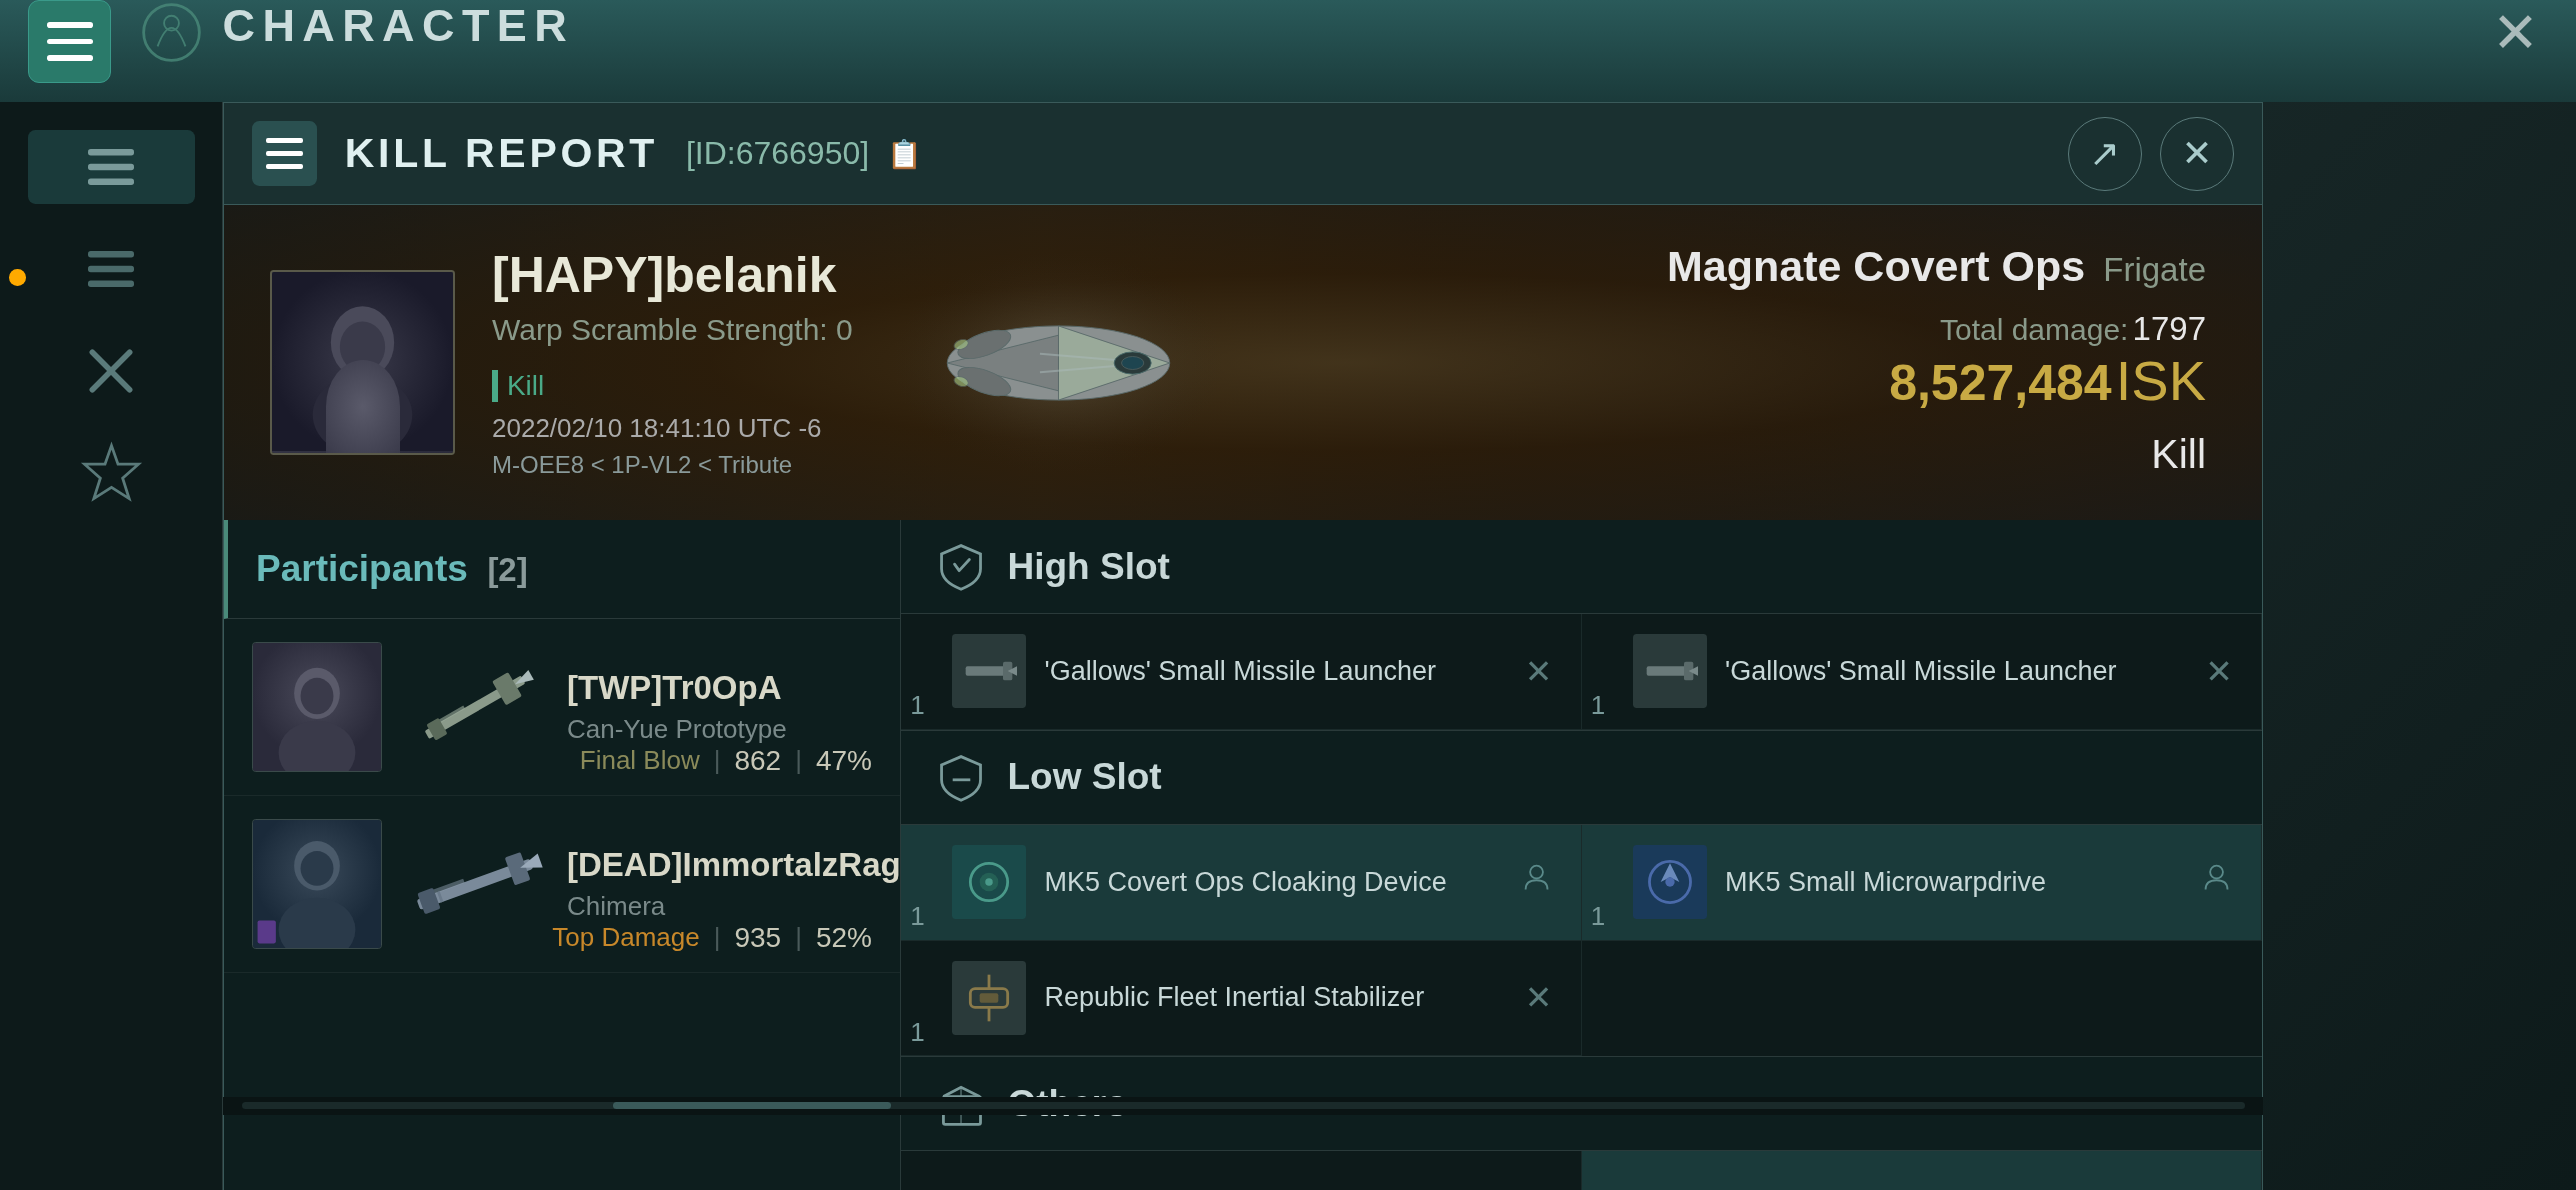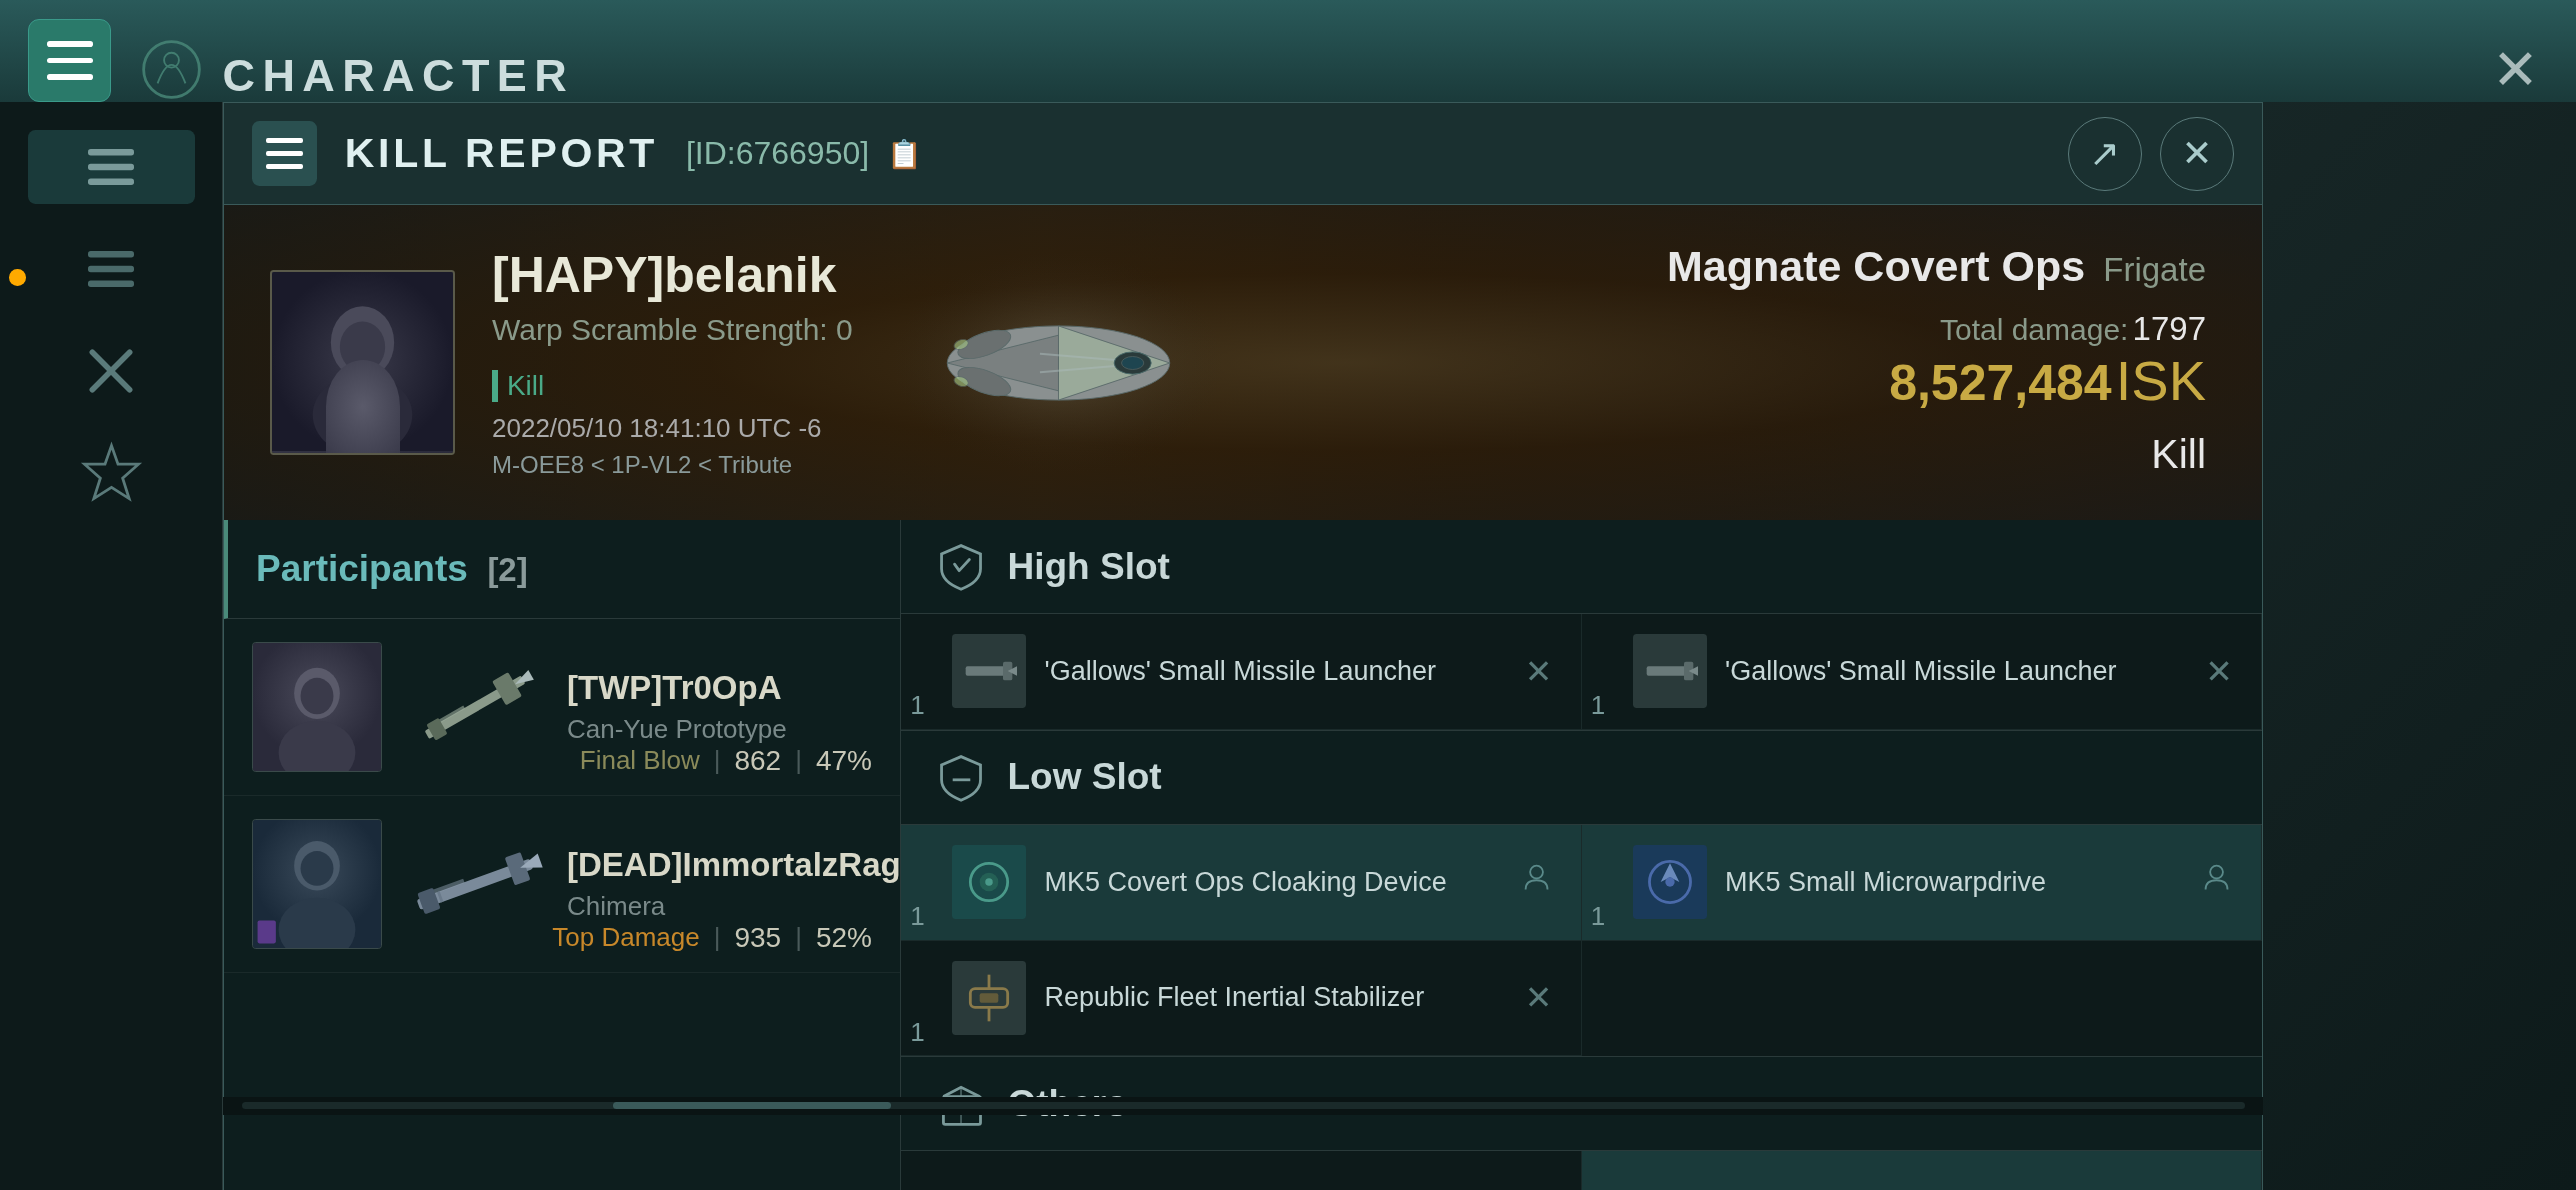--- a/index.html
+++ b/index.html
@@ -21,21 +21,21 @@
     }
 
     
     .top-bar {
       position: absolute;
       top: 0; left: 0;
       width: 100%;
       height: 102px;
       background: linear-gradient(to bottom, #2a5a5a, #1a3a3a);
       display: flex;
-      align-items: flex-end;
+      align-items: flex-start;
       padding: 0 28px;
       z-index: 10;
     }
 
     .hamburger-btn {
       width: 83px; height: 83px;
       background: #2a7a6a;
       border-radius: 11px;
       display: flex;
       flex-direction: column;
@@ -684,21 +684,21 @@
       </div>
     </div>
 
     <div class="pilot-info">
       <div class="pilot-name">[HAPY]belanik</div>
       <div class="pilot-stat">Warp Scramble Strength: 0</div>
       <div class="kill-badge">
         <div class="kill-badge-line"></div>
         <div class="kill-badge-text">Kill</div>
       </div>
-      <div class="kill-datetime">2022/05/10 18:41:10 UTC -6</div>
+      <div class="kill-datetime">2022/02/10 18:41:10 UTC -6</div>
       <div class="kill-location">M-OEE8 &lt; 1P-VL2 &lt; Tribute</div>
     </div>
 
     <div class="ship-image-area">
       <svg class="ship-svg" viewBox="0 0 480 280">
         <defs>
           <radialGradient id="shipGlow" cx="50%" cy="50%">
             <stop offset="0%" stop-color="#8a8a7a" stop-opacity="0.3"></stop>
             <stop offset="100%" stop-color="#2a2a2a" stop-opacity="0"></stop>
           </radialGradient>

